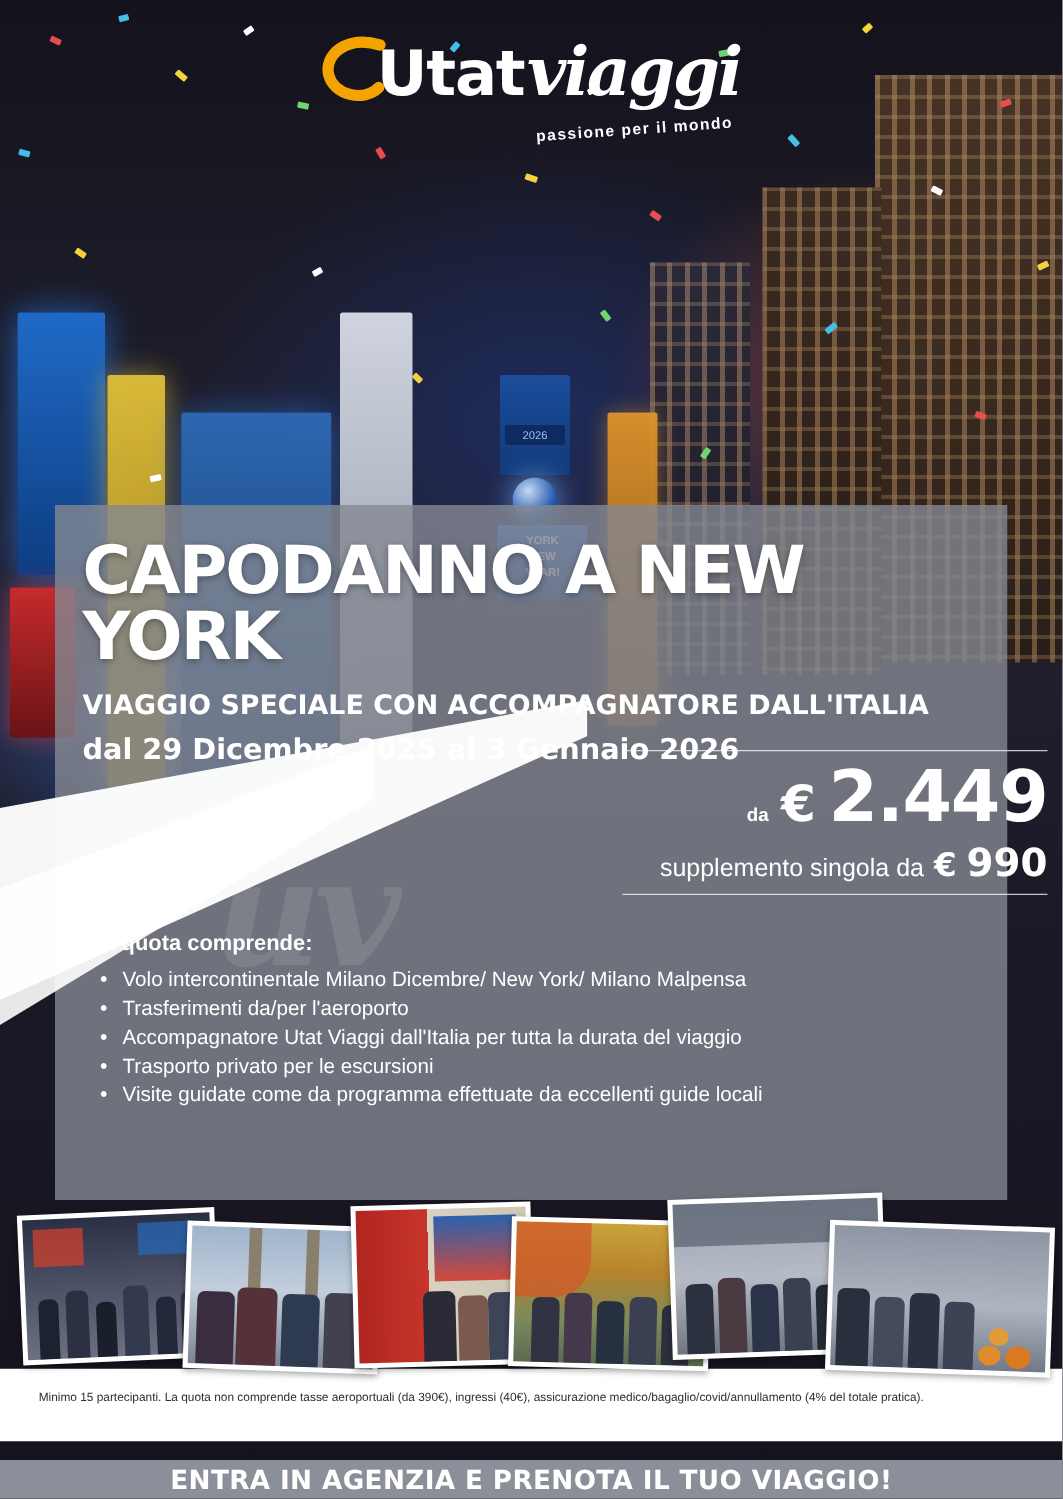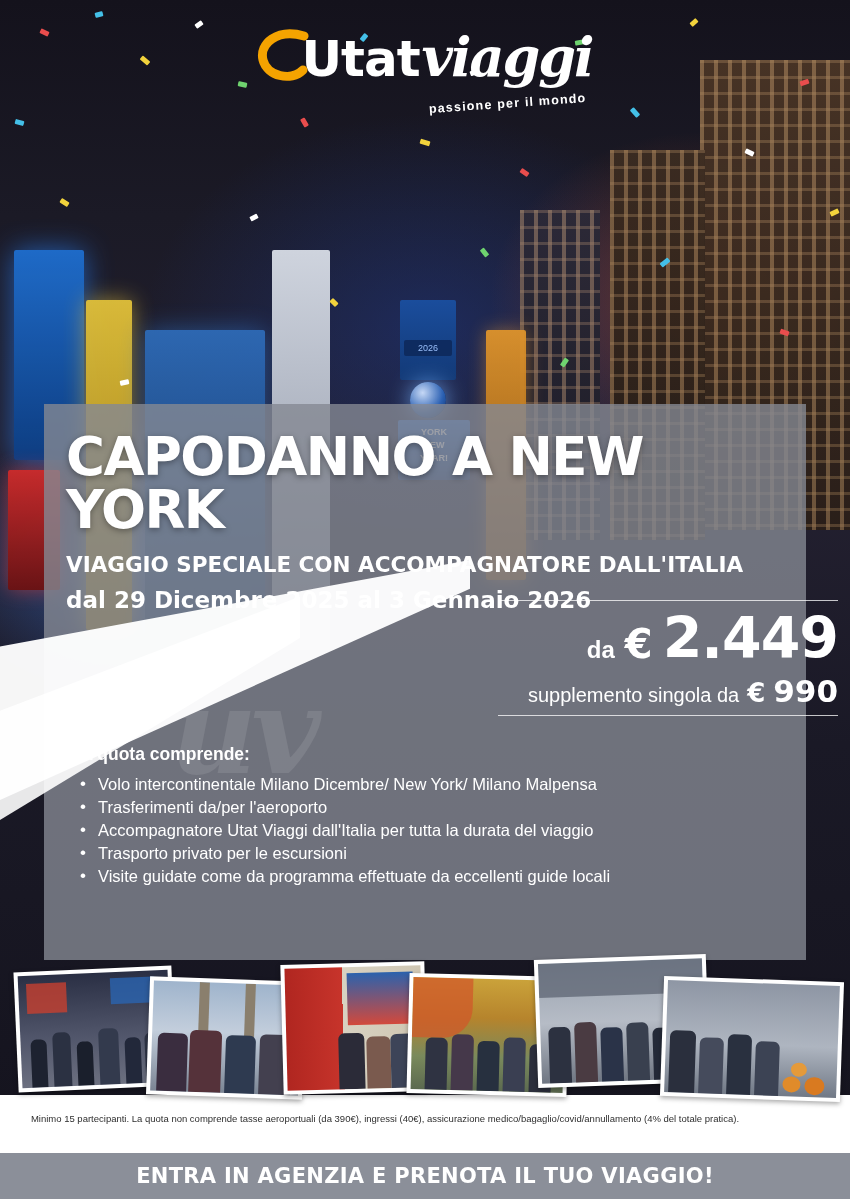--- a/index.html
+++ b/index.html
@@ -200,21 +200,21 @@
     background: rgba(255,255,255,0.75);
     margin: 0 0 4px 0;
   }
   .price-row {
     display: flex;
     align-items: baseline;
     justify-content: flex-end;
     gap: 10px;
   }
   .price-da {
-    font-size: 24px;
+    font-size: 15px;
     font-weight: bold;
     text-align: center;
   }
   .price-eur {
     font-family: "DejaVu Sans", sans-serif;
     font-weight: bold;
     font-size: 40px;
   }
   .price-val {
     font-family: "DejaVu Sans", sans-serif;
@@ -315,21 +315,21 @@
     font-size: 9.5px;
     color: #2e2e2e;
     z-index: 11;
   }
 
   .footer {
     position: absolute;
     left: 0;
     bottom: 0;
     width: 850px;
-    height: 46px;
+    height: 31px;
     background: #8b8f99;
     display: flex;
     align-items: center;
     justify-content: center;
     z-index: 11;
   }
   .footer-text {
     font-family: "DejaVu Sans", sans-serif;
     font-weight: bold;
     font-size: 21px;

